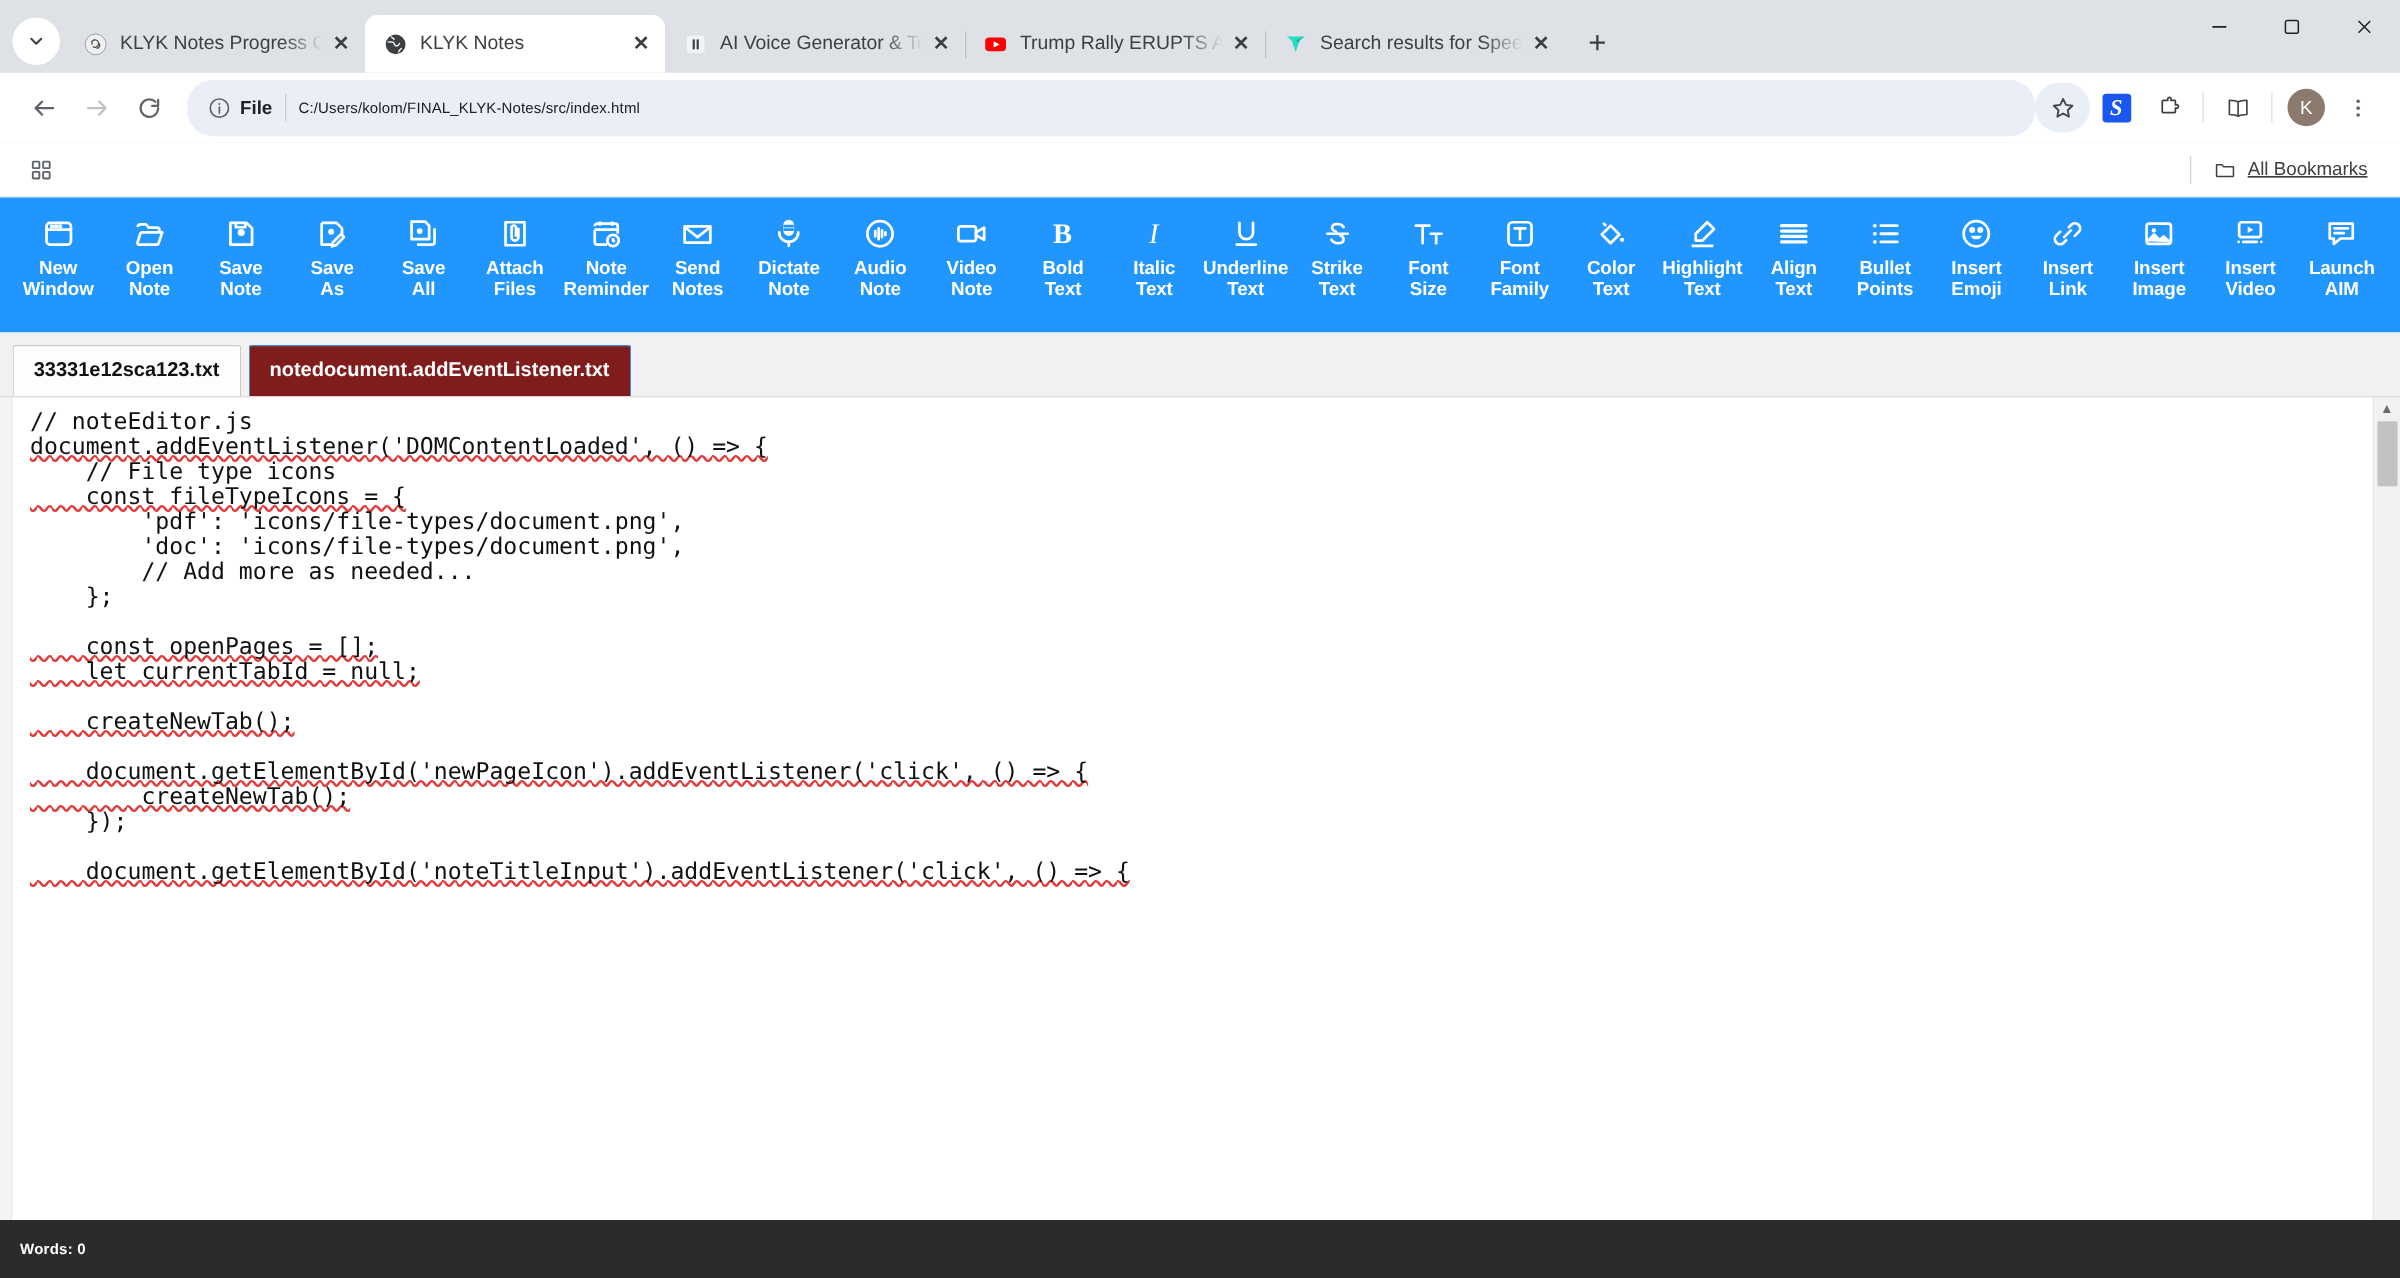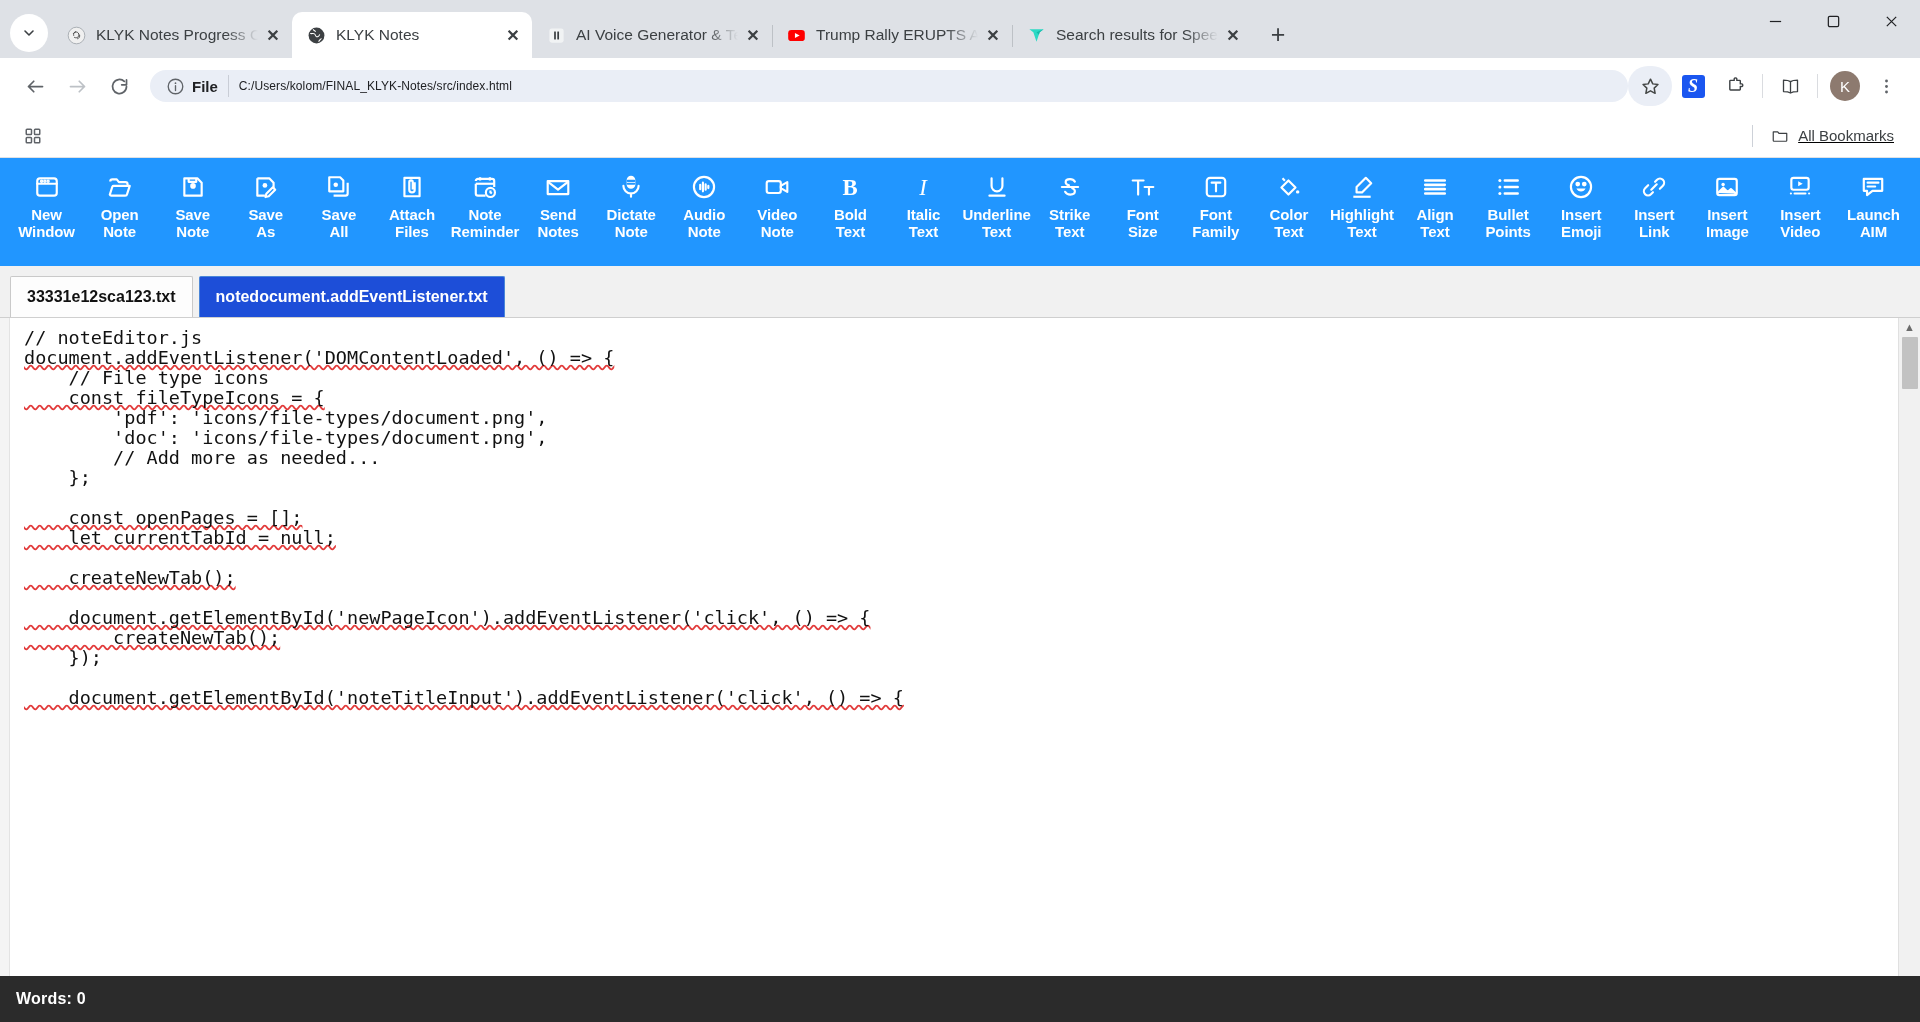--- a/index.html
+++ b/index.html
@@ -69,21 +69,21 @@
     padding: 0 14px; flex: 0 0 56px;
   }
   .navbtn {
     width: 42px; height: 42px; border-radius: 50%;
     display: flex; align-items: center; justify-content: center; color: #5f6368;
     flex: 0 0 42px;
   }
   .navbtn svg { width: 21px; height: 21px; }
   .navbtn.disabled { color: #bdc1c6; }
   .omnibox {
-    flex: 1 1 auto; height: 32px; background: #eaeef6; border-radius: 20px;
+    flex: 1 1 auto; height: 45px; background: #eaeef6; border-radius: 20px;
     display: flex; align-items: center; margin: 0 10px 0 10px; padding: 0 6px 0 4px;
     min-width: 0;
   }
   .omnibox .filebadge {
     display:flex; align-items:center; gap:7px; padding: 0 10px 0 12px; color:#202124;
     font-size:15px; font-weight:700; flex: 0 0 auto;
   }
   .omnibox .filebadge svg { width:19px; height:19px; }
   .omnibox .vsep { width:1px; height:22px; background:#c9cdd6; flex:0 0 1px; margin-right:10px;}
   .omnibox .url {
@@ -155,21 +155,21 @@
 
   .tabbar {
     background: #f1f1f1; display: flex; align-items: center; gap: 6px;
     padding: 10px 10px 0 10px; flex: 0 0 auto;
   }
   .filetab {
     padding: 11px 16px; font-size: 16px; font-weight: 700; line-height: 1.1;
     border: 1px solid #c9c9c9; border-bottom: none;
     background: #fdfdfd; color: #111; border-radius: 2px 2px 0 0;
   }
-  .filetab.active { background: #1d4ed8; color: #ffffff; border-color: #4a86d8; }
+  .filetab.active { background: #7f1d1d; color: #ffffff; border-color: #4a86d8; }
 
   .editorwrap { flex: 1 1 auto; display: flex; min-height: 0; background: #fff; border-top: 1px solid #cfcfcf; }
   .gutter { width: 10px; flex: 0 0 10px; background: #f4f4f4; border-right:1px solid #e3e3e3; }
   .editor {
     flex: 1 1 auto; min-width: 0; overflow: hidden; position: relative;
     padding: 10px 0 0 14px; background: #ffffff;
   }
   .editor pre {
     font-family: "DejaVu Sans Mono", "Liberation Mono", monospace;
     font-size: 18.5px; line-height: 20px; color: #111; white-space: pre;
@@ -179,21 +179,21 @@
   .vscroll {
     width: 22px; flex: 0 0 22px; background: #f1f1f1; border-left: 1px solid #e0e0e0;
     display: flex; flex-direction: column; align-items: center; padding-top: 4px;
   }
   .vscroll .arrow { color: #6b6b6b; font-size: 11px; line-height: 1; margin-bottom: 4px; }
   .vscroll .thumb { width: 16px; height: 52px; background: #c2c2c2; border-radius: 1px; }
 
   .statusbar {
     height: 46px; flex: 0 0 46px; background: #2b2b2b; color: #ffffff;
     display: flex; align-items: center; padding: 0 16px;
-    font-size: 16px; font-weight: 700; letter-spacing: 0.2px;
+    font-size: 12px; font-weight: 700; letter-spacing: 0.2px;
   }
 </style>
 </head>
 <body>
 
 <div class="browser">
 
   <div class="tabstrip">
     <div class="tab-list-btn">
       <svg viewBox="0 0 24 24">

